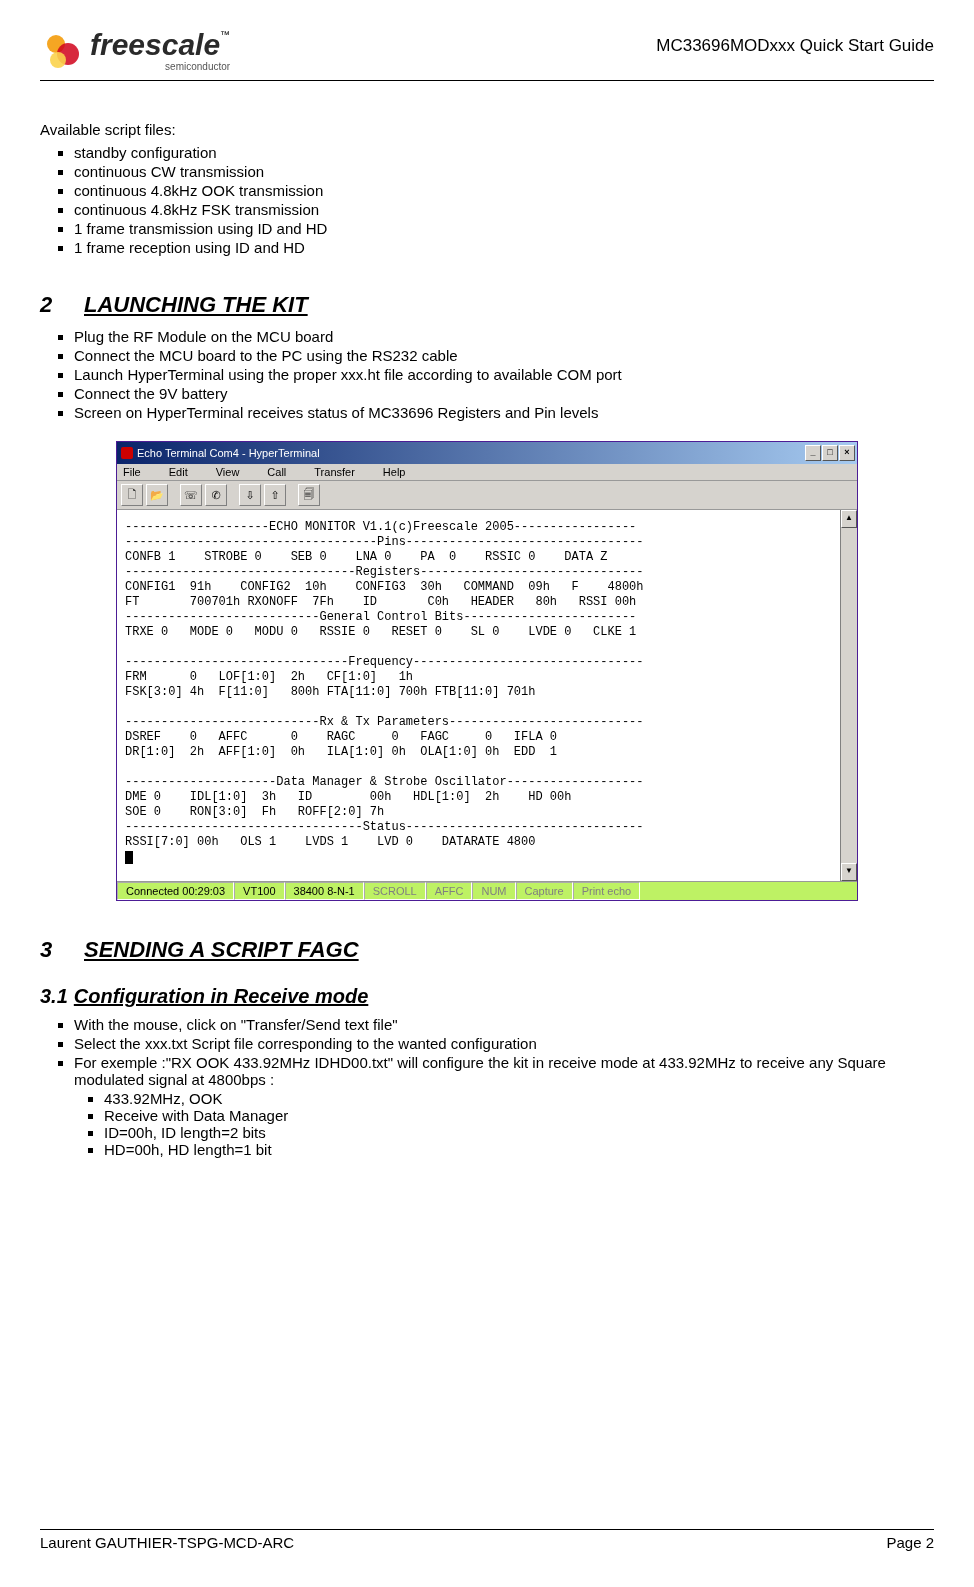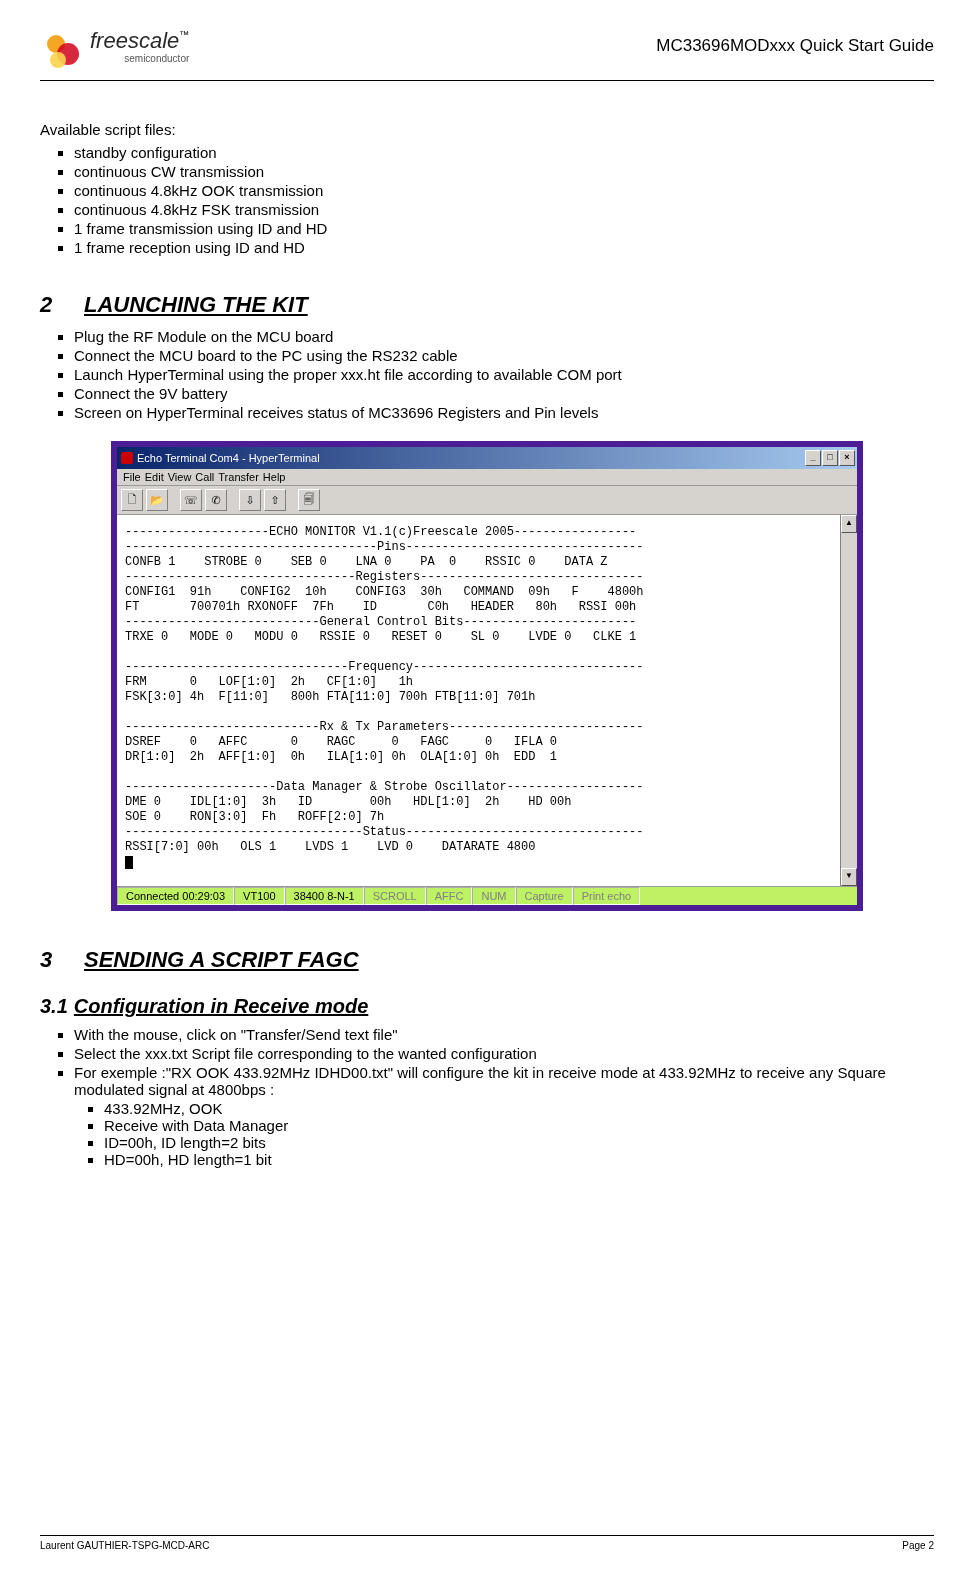--- a/index.html
+++ b/index.html
@@ -30,22 +30,22 @@
   .logo-swirl {
     width: 44px;
     height: 44px;
   }
   .logo-text {
     display: flex;
     flex-direction: column;
     line-height: 1;
   }
   .logo-main {
-    font-size: 22px;
-    font-weight: normal;
+    font-size: 30px;
+    font-weight: bold;
     font-style: italic;
     color: #2a2a2a;
   }
   .logo-sub {
     font-size: 10px;
     color: #555;
     text-align: right;
     margin-top: 2px;
   }
   .doc-title {
@@ -92,21 +92,21 @@
     text-decoration: underline;
   }
   ul.nested {
     list-style-type: square;
     margin: 2px 0 0 0;
     padding-left: 64px;
   }
   .screenshot {
     width: 740px;
     margin: 20px auto 10px auto;
-    border: 6px solid #4c1d95;
+    border: 1px solid #4c1d95;
     background: #d6d3ce;
     font-family: "MS Sans Serif", Arial, sans-serif;
     font-size: 11px;
   }
   .titlebar {
     background: linear-gradient(to right,#0a246a,#a6caf0);
     color: #fff;
     display: flex;
     align-items: center;
     justify-content: space-between;
@@ -137,21 +137,21 @@
     line-height: 12px;
     text-align: center;
     color: #000;
     font-family: Arial;
     font-weight: bold;
   }
   .menubar {
     background: #d6d3ce;
     padding: 2px 6px;
     display: flex;
-    gap: 4px;
+    gap: 28px;
     color: #000;
     border-bottom: 1px solid #999;
   }
   .toolbar {
     background: #d6d3ce;
     padding: 3px 4px;
     display: flex;
     gap: 3px;
     border-bottom: 1px solid #999;
   }
@@ -219,21 +219,21 @@
   }
   .footer {
     position: absolute;
     bottom: 36px;
     left: 40px;
     right: 40px;
     border-top: 1px solid #000;
     padding-top: 4px;
     display: flex;
     justify-content: space-between;
-    font-size: 10px;
+    font-size: 15px;
   }
 </style>
 </head>
 <body>
 
 <div class="header">
   <div class="logo-block">
     <svg class="logo-swirl" viewBox="0 0 44 44">
       <circle cx="16" cy="14" r="9" fill="#f5a623"></circle>
       <circle cx="28" cy="24" r="11" fill="#d0021b" opacity="0.85"></circle>

